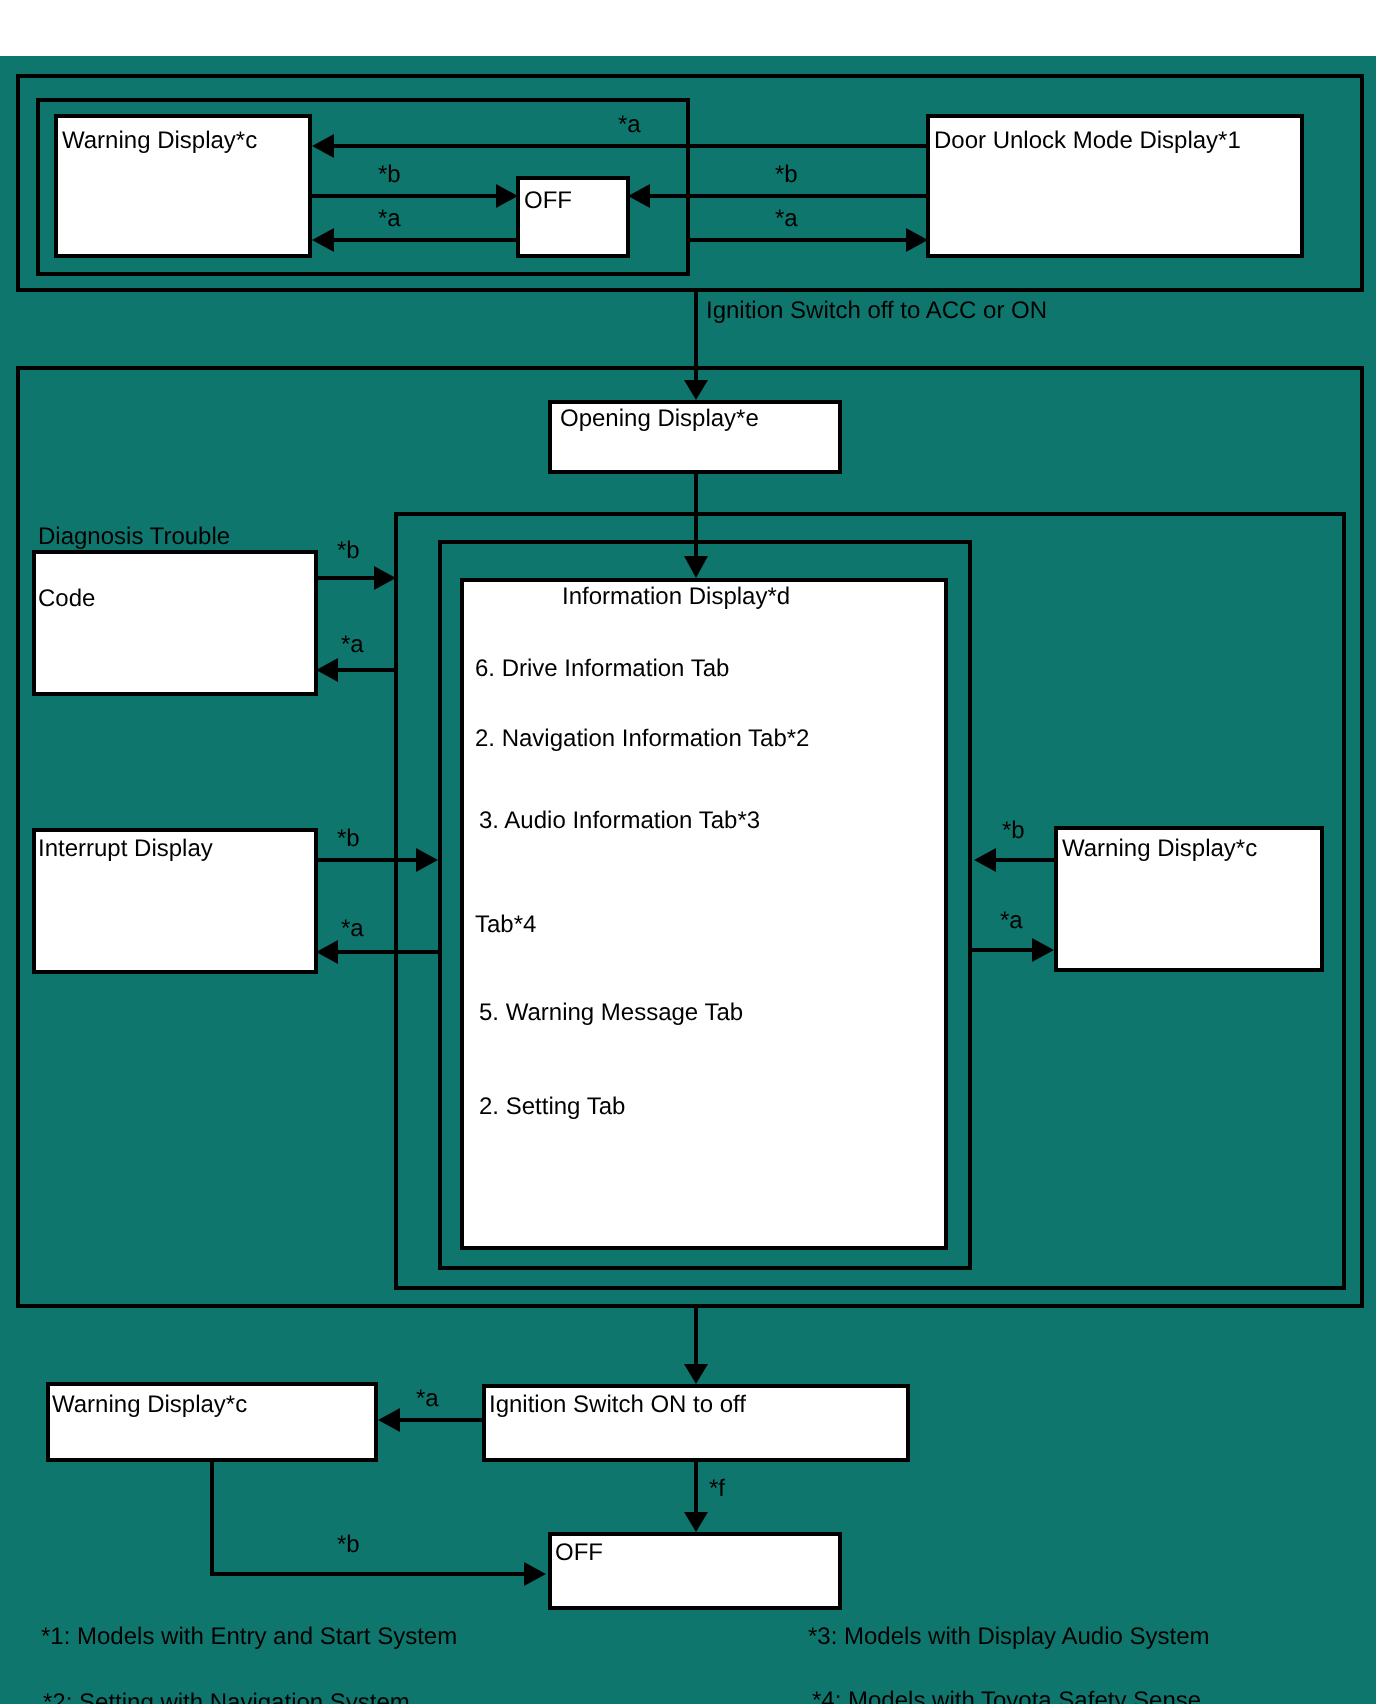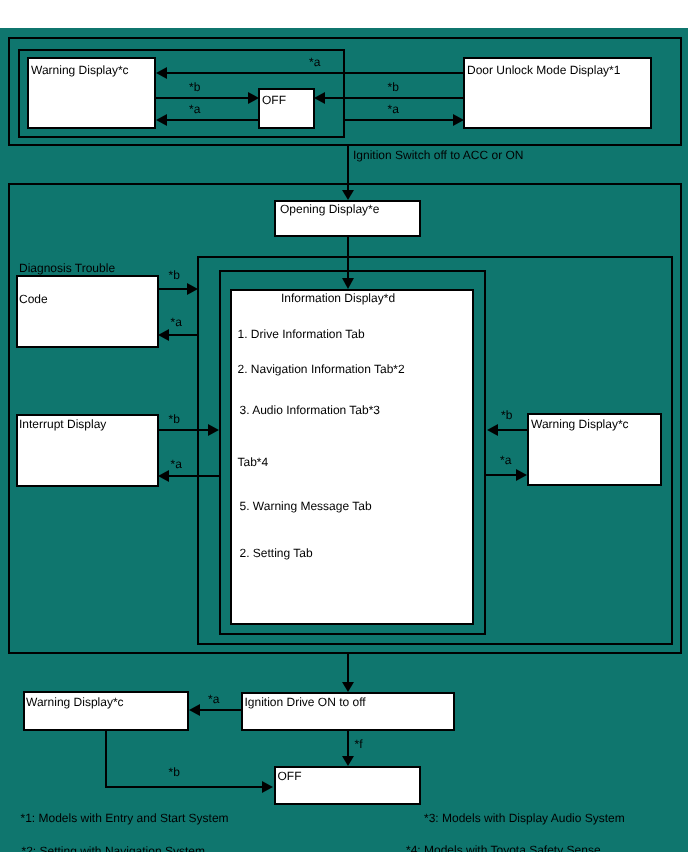--- a/index.html
+++ b/index.html
@@ -133,45 +133,45 @@
 <div class="t" style="left:19px;top:265px">Code</div>
 
 <div class="box" style="left:16px;top:386px;width:143px;height:73px"></div>
 <div class="t" style="left:19px;top:389.5px">Interrupt Display</div>
 
 <div class="box" style="left:527px;top:385px;width:135px;height:73px"></div>
 <div class="t" style="left:531px;top:389.5px">Warning Display*c</div>
 
 <div class="box" style="left:230px;top:261px;width:244px;height:336px"></div>
 <div class="t" style="left:281px;top:264px">Information Display*d</div>
-<div class="t" style="left:237.5px;top:300px">1. Drive Information Tab</div>
+<div class="t" style="left:237.5px;top:300px">6. Drive Information Tab</div>
 <div class="t" style="left:237.5px;top:335px">2. Navigation Information Tab*2</div>
 <div class="t" style="left:239.5px;top:376px">3. Audio Information Tab*3</div>
 <div class="t" style="left:237.5px;top:428px">Tab*4</div>
 <div class="t" style="left:239.5px;top:472px">5. Warning Message Tab</div>
 <div class="t" style="left:239.5px;top:519px">2. Setting Tab</div>
 
 <div class="t" style="left:168.5px;top:241px">*b</div>
 <div class="t" style="left:170.5px;top:287.5px">*a</div>
 <div class="t" style="left:168.5px;top:385px">*b</div>
 <div class="t" style="left:170.5px;top:430px">*a</div>
 <div class="t" style="left:501px;top:381px">*b</div>
 <div class="t" style="left:500px;top:426px">*a</div>
 
 <div class="box" style="left:23px;top:663px;width:166px;height:40px"></div>
 <div class="t" style="left:26px;top:667.5px">Warning Display*c</div>
 
 <div class="box" style="left:241px;top:664px;width:214px;height:39px"></div>
-<div class="t" style="left:244.5px;top:668px">Ignition Drive ON to off</div>
+<div class="t" style="left:244.5px;top:668px">Ignition Switch ON to off</div>
 
 <div class="box" style="left:274px;top:738px;width:147px;height:39px"></div>
 <div class="t" style="left:277.5px;top:741.5px">OFF</div>
 
 <div class="t" style="left:208px;top:665px">*a</div>
 <div class="t" style="left:354.5px;top:710px">*f</div>
 <div class="t" style="left:168.5px;top:738px">*b</div>
 
 <div class="t" style="left:20.5px;top:784px">*1: Models with Entry and Start System</div>
 <div class="t" style="left:21.5px;top:817.3px">*2: Setting with Navigation System</div>
-<div class="t" style="left:424px;top:783.5px">*3: Models with Display Audio System</div>
+<div class="t" style="left:404px;top:783.5px">*3: Models with Display Audio System</div>
 <div class="t" style="left:406px;top:816px">*4: Models with Toyota Safety Sense</div>
 
 </div>
 
 </body></html>

